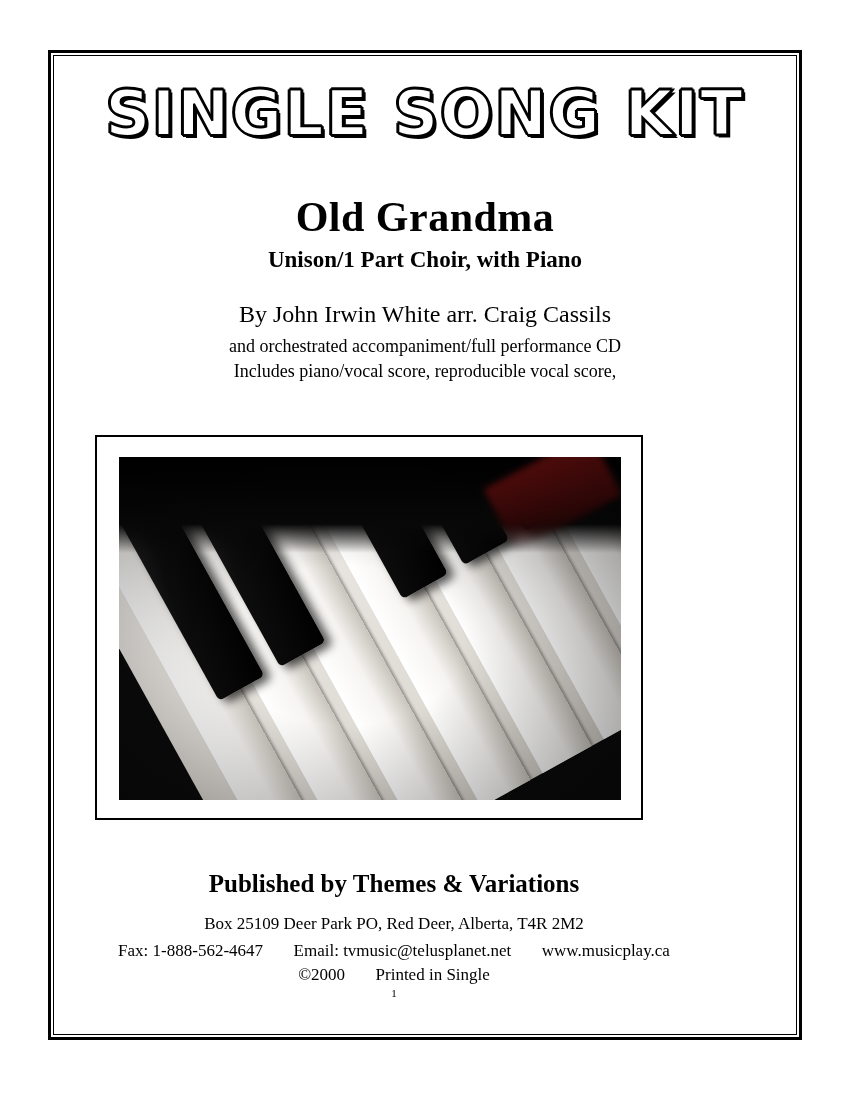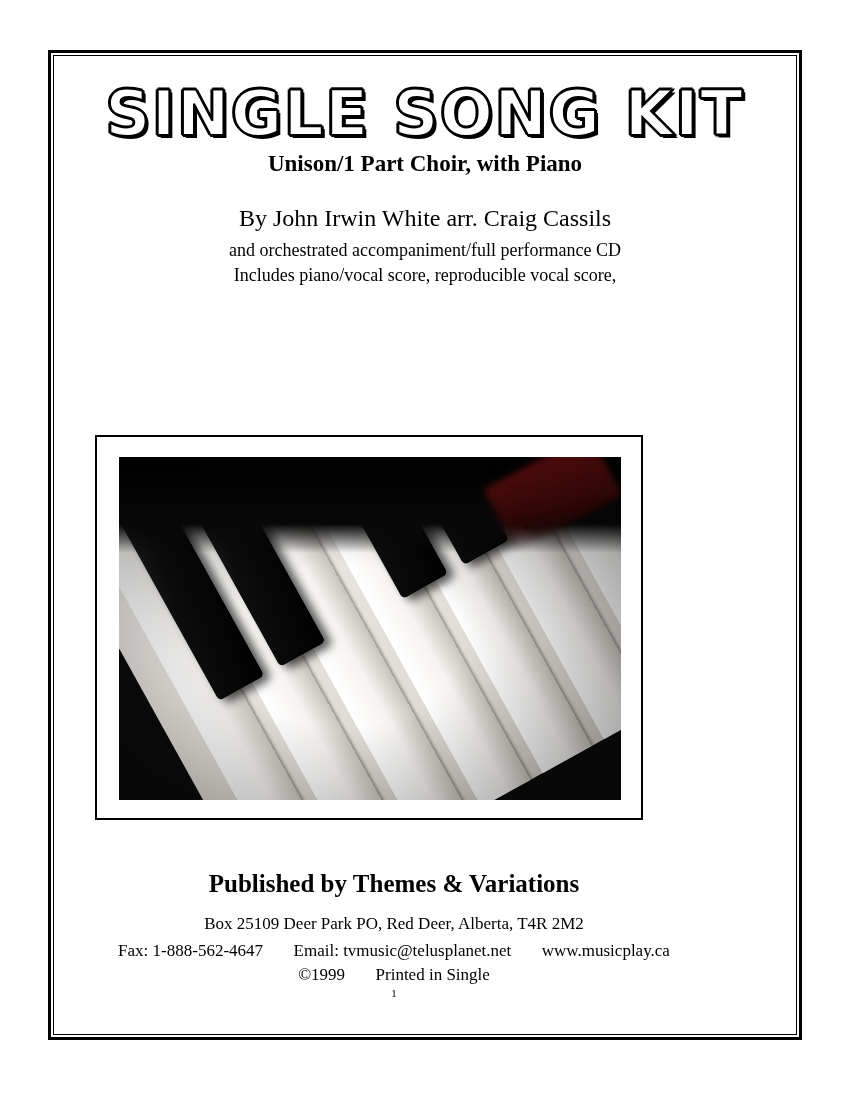--- a/index.html
+++ b/index.html
@@ -213,20 +213,21 @@
 
 <div class="page">
 
   <div class="frame-outer"></div>
   <div class="frame-inner"></div>
 
   <div class="content">
 
     <div class="kit-title">Single Song Kit</div>
 
+    <div class="song-title">Old Grandma</div>
 
     <div class="voicing">Unison/1 Part Choir, with Piano</div>
 
     <div class="byline">By John Irwin White arr. Craig Cassils</div>
 
     <div class="includes">
       <div>and orchestrated accompaniment/full performance CD</div>
       <div>Includes piano/vocal score, reproducible vocal score,</div>
     </div>
 
@@ -263,20 +264,20 @@
     <div class="publisher">Published by Themes &amp; Variations</div>
     <div class="addr">Box 25109 Deer Park PO, Red Deer, Alberta,  T4R 2M2</div>
     <div class="contact">
       <span>Fax:  1-888-562-4647</span>
       <span class="sp"></span>
       <span>Email:  tvmusic@telusplanet.net</span>
       <span class="sp"></span>
       <span>www.musicplay.ca</span>
     </div>
     <div class="copyright">
-      <span>©1999</span>
+      <span>©2000</span>
       <span class="sp"></span>
       <span>Printed in Single</span>
     </div>
     <div class="pagenum">1</div>
   </div>
 
 </div>
 
 </body></html>

